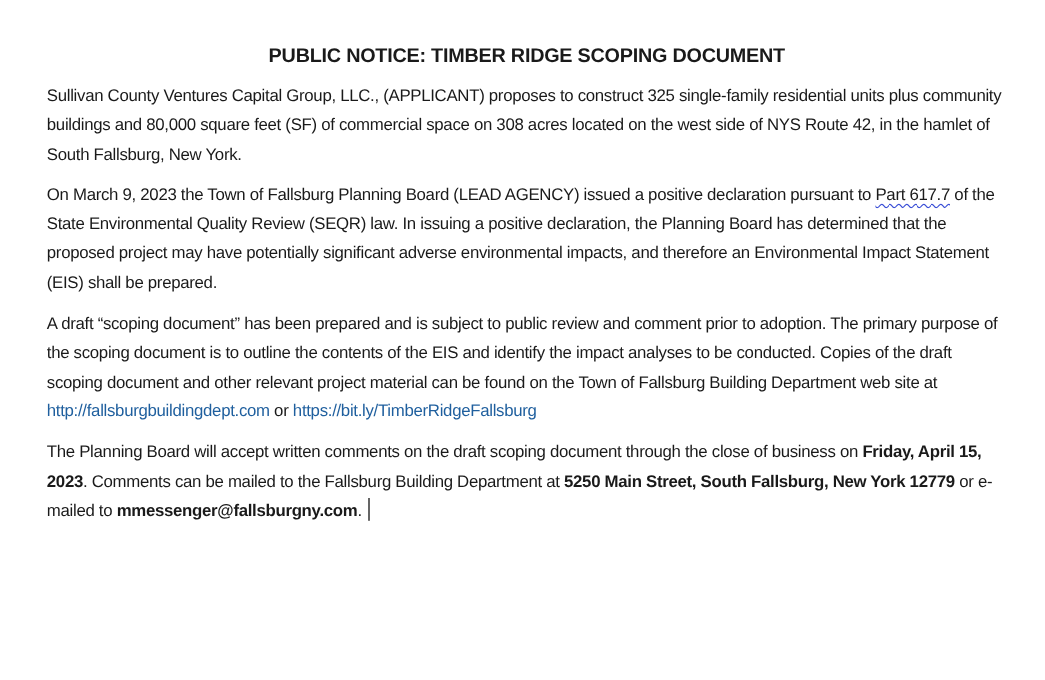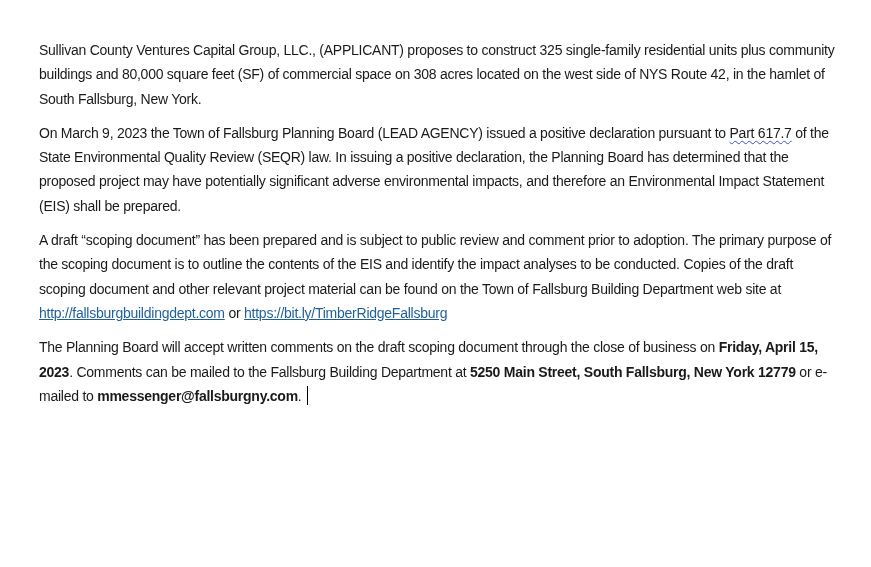--- a/index.html
+++ b/index.html
@@ -9,35 +9,36 @@
     }
     .page { position: absolute; left: 39px; top: 38px; width: 800px; }
     .title {
       text-align: center; font-weight: bold; font-size: 16.5px;
       margin: 0 0 10px 0; letter-spacing: -0.2px; padding-left: 0px;
     }
     p.para {
       margin: 0 0 10px 0; font-size: 14px; line-height: 24.3px;
       letter-spacing: -0.25px;
     }
-    .link { color: #1f5f9e; text-decoration: underline; }
+    .link { color: #1f5f9e; }
     .squiggle {
       text-decoration: underline wavy #3b4fd6;
       text-decoration-thickness: 1px; text-underline-offset: 2px;
     }
     b { font-weight: bold; }
     .caret {
       display: inline-block; width: 1px; height: 19px; background: #000;
       vertical-align: -4px; margin-left: 6px;
     }
   </style>
 </head>
 <body>
 
 <div class="page">
+  <div class="title">PUBLIC NOTICE:  TIMBER RIDGE SCOPING DOCUMENT</div>
 
   <p class="para"><span>Sullivan County Ventures Capital Group, LLC., (APPLICANT) proposes to construct 325 single-family residential units plus community buildings and 80,000 square feet (SF) of commercial space on 308 acres located on the west side of NYS Route 42, in the hamlet of South Fallsburg, New York.</span></p>
 
   <p class="para"><span>On March 9, 2023 the Town of Fallsburg Planning Board (LEAD AGENCY) issued a positive declaration pursuant to </span><span class="squiggle">Part  617.7</span><span> of the State Environmental Quality Review (SEQR) law.  In issuing a positive declaration, the Planning Board has determined that the proposed project may have potentially significant adverse environmental impacts, and therefore an Environmental Impact Statement (EIS) shall be prepared.</span></p>
 
   <p class="para"><span>A draft “scoping document” has been prepared and is subject to public review and comment prior to adoption.  The primary purpose of the scoping document is to outline the contents of the EIS and identify the impact analyses to be conducted.  Copies of the draft scoping document and other relevant project material can be found on the Town of Fallsburg Building Department web site at </span><a class="link">http://fallsburgbuildingdept.com</a><span> or </span><a class="link">https://bit.ly/TimberRidgeFallsburg</a></p>
 
   <p class="para"><span>The Planning Board will accept written comments on the draft scoping document through the close of business on </span><b>Friday, April 15, 2023</b><span>.   Comments can be mailed to the Fallsburg Building Department at </span><b>5250 Main Street, South Fallsburg, New York 12779</b><span> or e-mailed to </span><b>mmessenger@fallsburgny.com</b><span>.</span><span class="caret"></span></p>
 </div>
 

